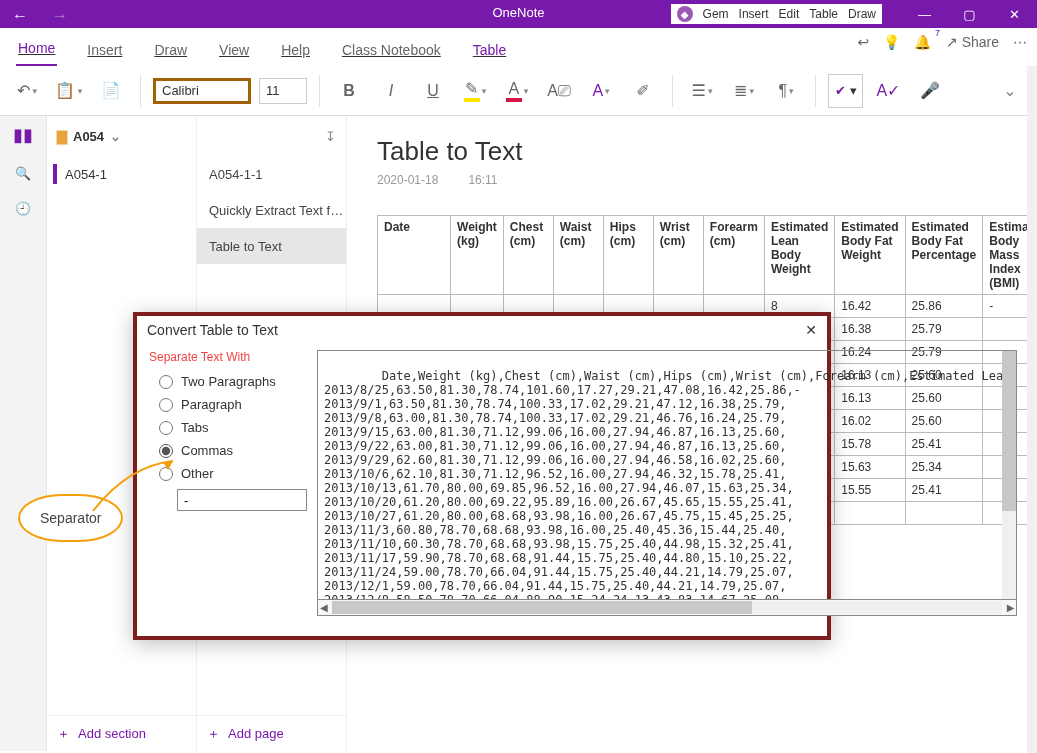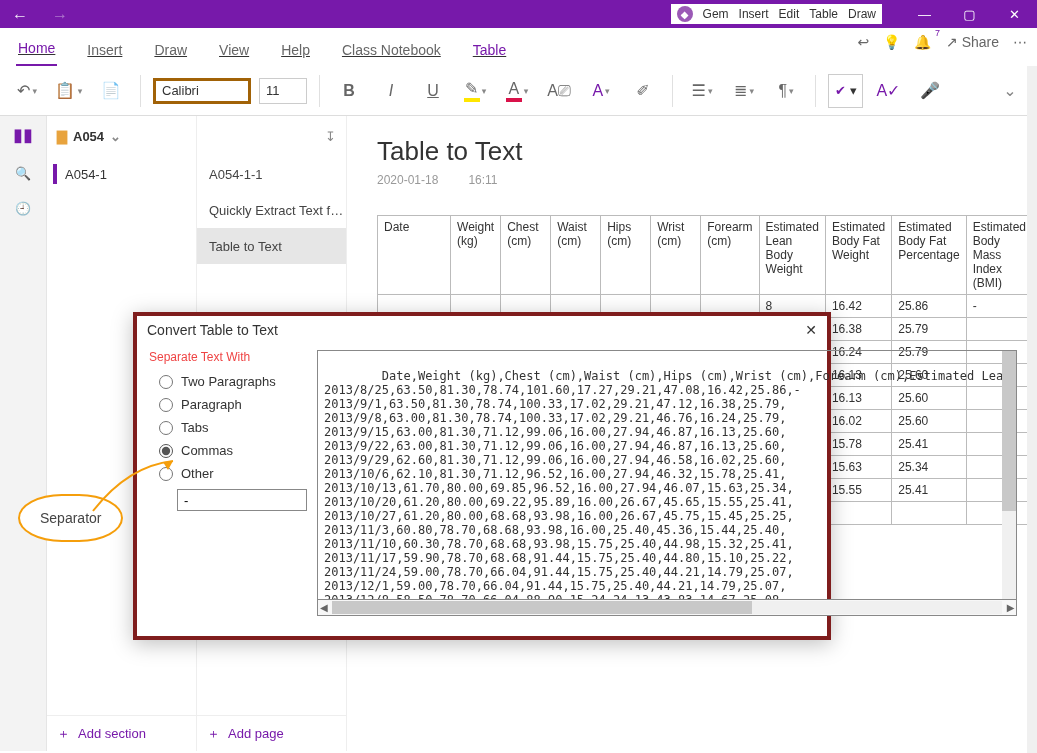--- a/index.html
+++ b/index.html
@@ -45,21 +45,21 @@
   .pg-header { height:40px; display:flex; align-items:center; justify-content:flex-end; padding:0 10px; color:#888; }
   .pg-item { height:36px; display:flex; align-items:center; padding:0 12px; font-size:13px; color:#444; overflow:hidden; white-space:nowrap; text-overflow:ellipsis; }
   .pg-item.sel { background:#e6e6e6; }
   .pages .add { margin-top:auto; height:36px; display:flex; align-items:center; gap:8px; padding:0 10px; color:#7719AA; border-top:1px solid #eee; }
   .content { flex:1; overflow:auto; padding:20px 20px 8px 30px; position:relative; }
   .content h1 { font-weight:400; font-size:26px; color:#333; }
   .content .meta { color:#999; font-size:12px; margin-top:6px; display:flex; gap:30px; }
   .tblwrap { margin-top:28px; }
   table.sheet { border-collapse:collapse; font-size:12px; color:#333; }
   table.sheet th, table.sheet td { border:1px solid #bbb; padding:4px 6px; text-align:left; vertical-align:top; min-width:50px; background:#fff; }
-  table.sheet th { font-weight:400; background:#fff;margin-left:23px; }
+  table.sheet th { font-weight:700; background:#fff;margin-left:23px; }
   
   .dialog { position:absolute; left:133px; top:312px; width:698px; background:#fff; border:4px solid #7f1d1d; box-shadow:0 4px 20px rgba(0,0,0,.25); z-index:50; }
   .dialog .dlg-title { display:flex; align-items:center; justify-content:space-between; padding:6px 10px; font-size:14px; }
   .dialog .dlg-body { display:flex; padding:6px 12px 20px 12px; gap:10px; height:292px; }
   .dialog .left { width:176px; font-size:12px; }
   .dialog .left .grp-title { color:#ef4444; margin-bottom:10px; }
   .dialog .left label { display:flex; align-items:center; gap:8px; margin:8px 0 8px 10px; font-size:13px; }
   .dialog .left input[type=radio]{ width:14px; height:14px; accent-color:#555; }
   .dialog .left .other-input { margin-left:28px; width:130px; height:22px; border:1px solid #888; padding:0 6px; font-size:13px; }
   .dialog .right { flex:1; display:flex; flex-direction:column; }
@@ -75,20 +75,21 @@
   .callout .bubble { border:2px solid #f59e0b; border-radius:50%/60%; padding:14px 20px; background:#fff; font-size:14px; color:#444; }
   .callout svg { position:absolute; left:70px; top:-38px; }
   .rscroll { position:absolute; right:0; top:66px; bottom:0; width:10px; background:#f0f0f0; }
 </style>
 </head>
 <body>
 
 <div class="titlebar">
   <div class="nav-btn">←</div>
   <div class="nav-btn" style="opacity:.4;">→</div>
+  <div class="title-center">OneNote</div>
   <div class="spacer"></div>
   <div class="gembar">
     <span class="gem-icon">◆</span>
     <span>Gem</span>
     <span>Insert</span>
     <span>Edit</span>
     <span>Table</span>
     <span>Draw</span>
   </div>
   <div class="win-btns">

